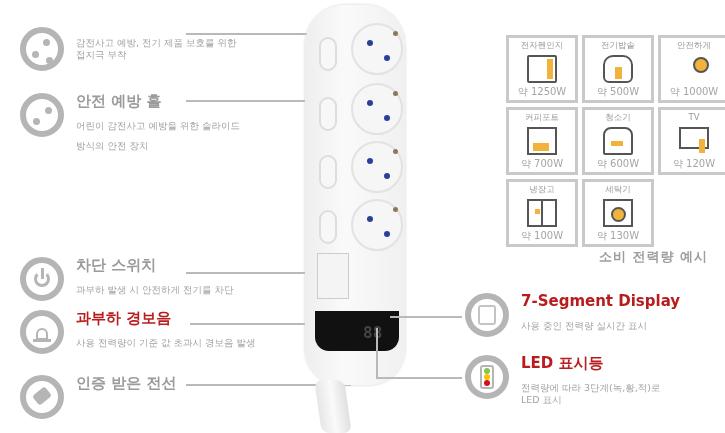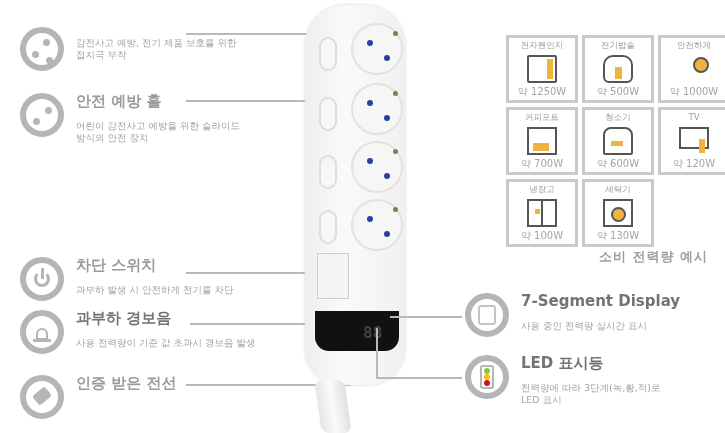--- a/index.html
+++ b/index.html
@@ -2,21 +2,21 @@
 <html><head>
 <meta charset="utf-8">
 <style>
   *{box-sizing:border-box;margin:0;padding:0}
   html,body{width:725px;height:433px;background:#fff;overflow:hidden;font-family:"DejaVu Sans","Liberation Sans",sans-serif}
   .root{position:relative;width:725px;height:433px}
   .feat{position:absolute;display:flex;align-items:flex-start}
   .icon-ring{width:44px;height:44px;border-radius:50%;border:6px solid #b5b5b5;flex:0 0 44px;position:relative;background:#fff}
   .ftext{margin-left:12px}
   .ftitle{font-size:15px;font-weight:bold;color:#9b9b9b;line-height:17px}
-  .ftitle.orange{color:#737373}
+  .ftitle.orange{color:#b91c1c}
   .fdesc{font-size:9.5px;color:#a3a3a3;line-height:12px;margin-top:10px}
   .line{position:absolute;height:2px;background:#b9b9b9}
   .vline{position:absolute;width:2px;background:#b9b9b9}
   .dot{position:absolute;width:7px;height:7px;border-radius:50%;background:#b5b5b5}
   .strip{position:absolute;left:305px;top:5px;width:100px;height:380px;background:linear-gradient(90deg,#eee,#fafafa 40%,#f0f0f0);border-radius:40px 40px 36px 36px;box-shadow:0 0 3px #ccc}
   .sw{position:absolute;left:14px;width:18px;height:34px;border-radius:9px;border:2px solid #ddd;background:#f7f7f7}
   .sock{position:absolute;left:46px;width:52px;height:52px;border-radius:50%;background:#f6f6f6;border:2px solid #e2e2e2}
   .pin{position:absolute;width:6px;height:6px;border-radius:50%;background:#2a3f9a}
   .clip{position:absolute;width:5px;height:5px;border-radius:50%;background:#8a7a55}
   .breaker{position:absolute;left:12px;top:248px;width:32px;height:46px;border:1px solid #ccc;background:#f4f4f4}
@@ -49,21 +49,21 @@
   <div class="line" style="left:186px;top:33px;width:215px"></div>
 
   <div class="feat" style="left:20px;top:93px">
     <div class="icon-ring">
       <div class="dot" style="left:19px;top:8px"></div>
         <div class="dot" style="left:7px;top:19px"></div>
     </div>
     <div class="ftext">
       <div class="ftitle">안전 예방 홀</div>
       <div class="fdesc">어린이 감전사고 예방을 위한 슬라이드</div>
-      <div class="fdesc" style="margin-top:0">방식의 안전 장치</div>
+      <div class="fdesc" style="margin-top:8px">방식의 안전 장치</div>
     </div>
   </div>
   <div class="line" style="left:186px;top:100px;width:185px"></div>
 
   <div class="feat" style="left:20px;top:257px">
     <div class="icon-ring">
       <div style="position:absolute;left:8px;top:8px;width:16px;height:16px;border:3px solid #b5b5b5;border-radius:50%;border-top-color:transparent"></div>
       <div style="position:absolute;left:15px;top:5px;width:3px;height:11px;background:#b5b5b5"></div>
     </div>
     <div class="ftext">

